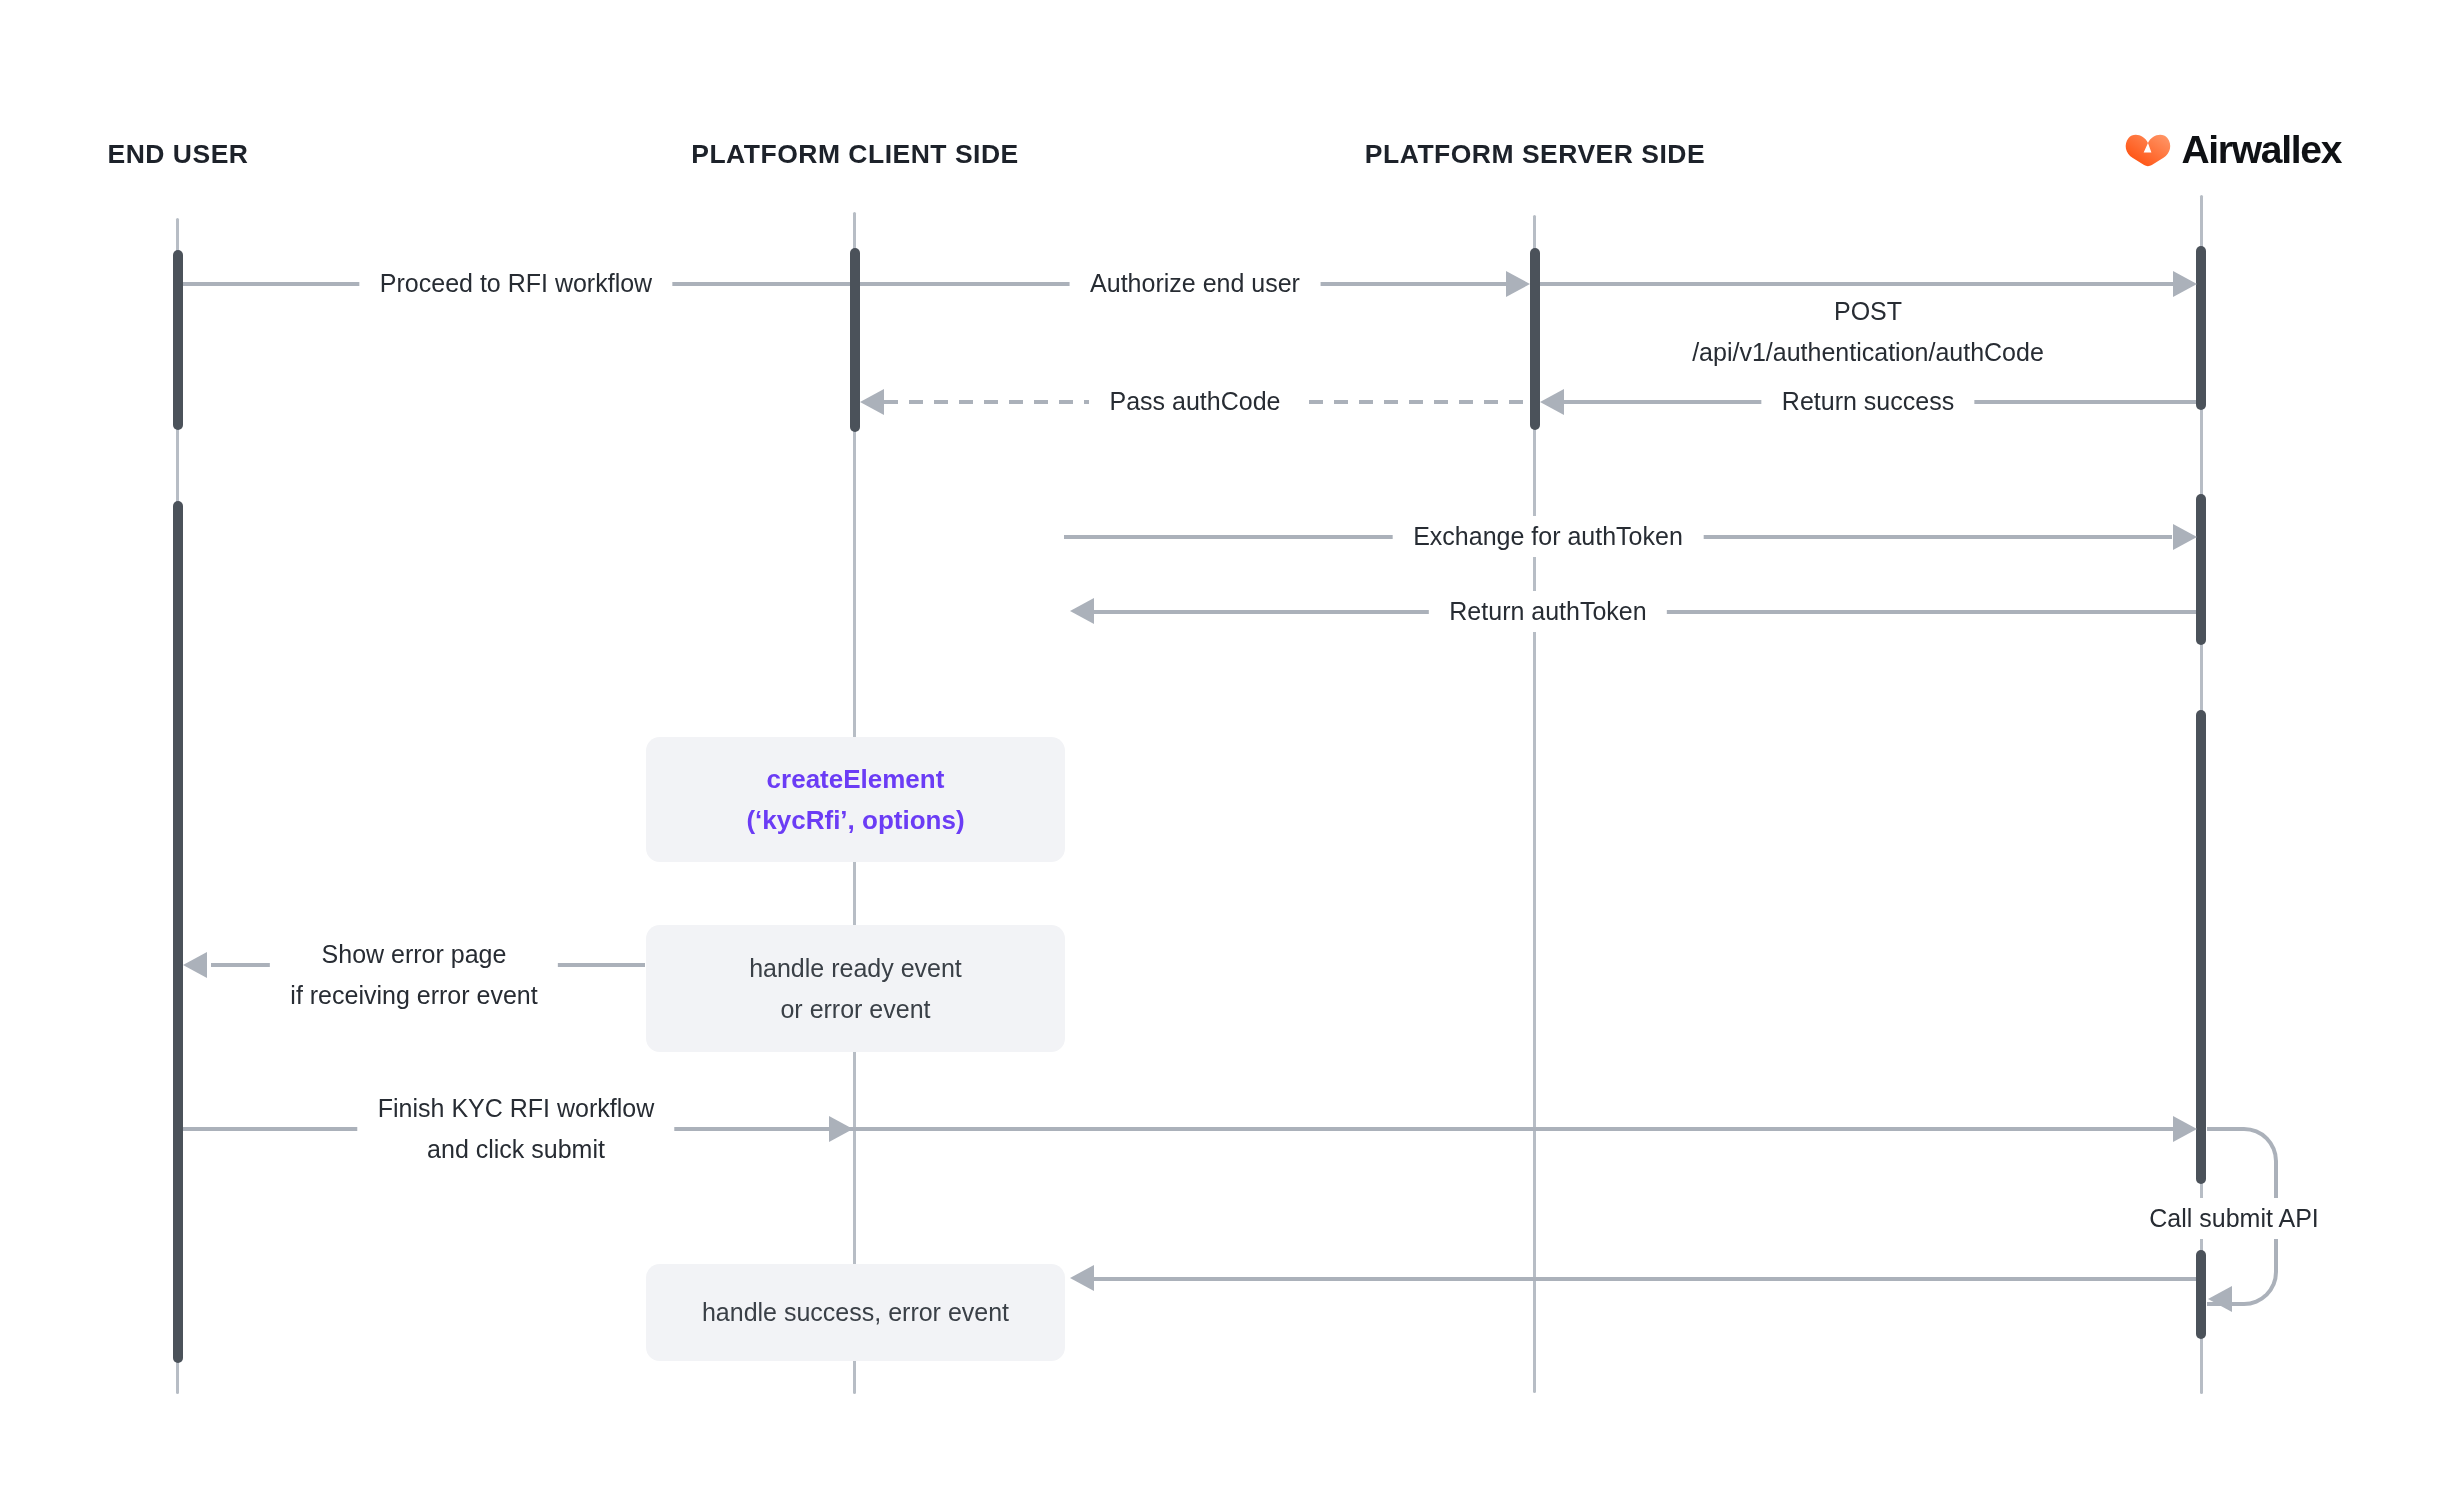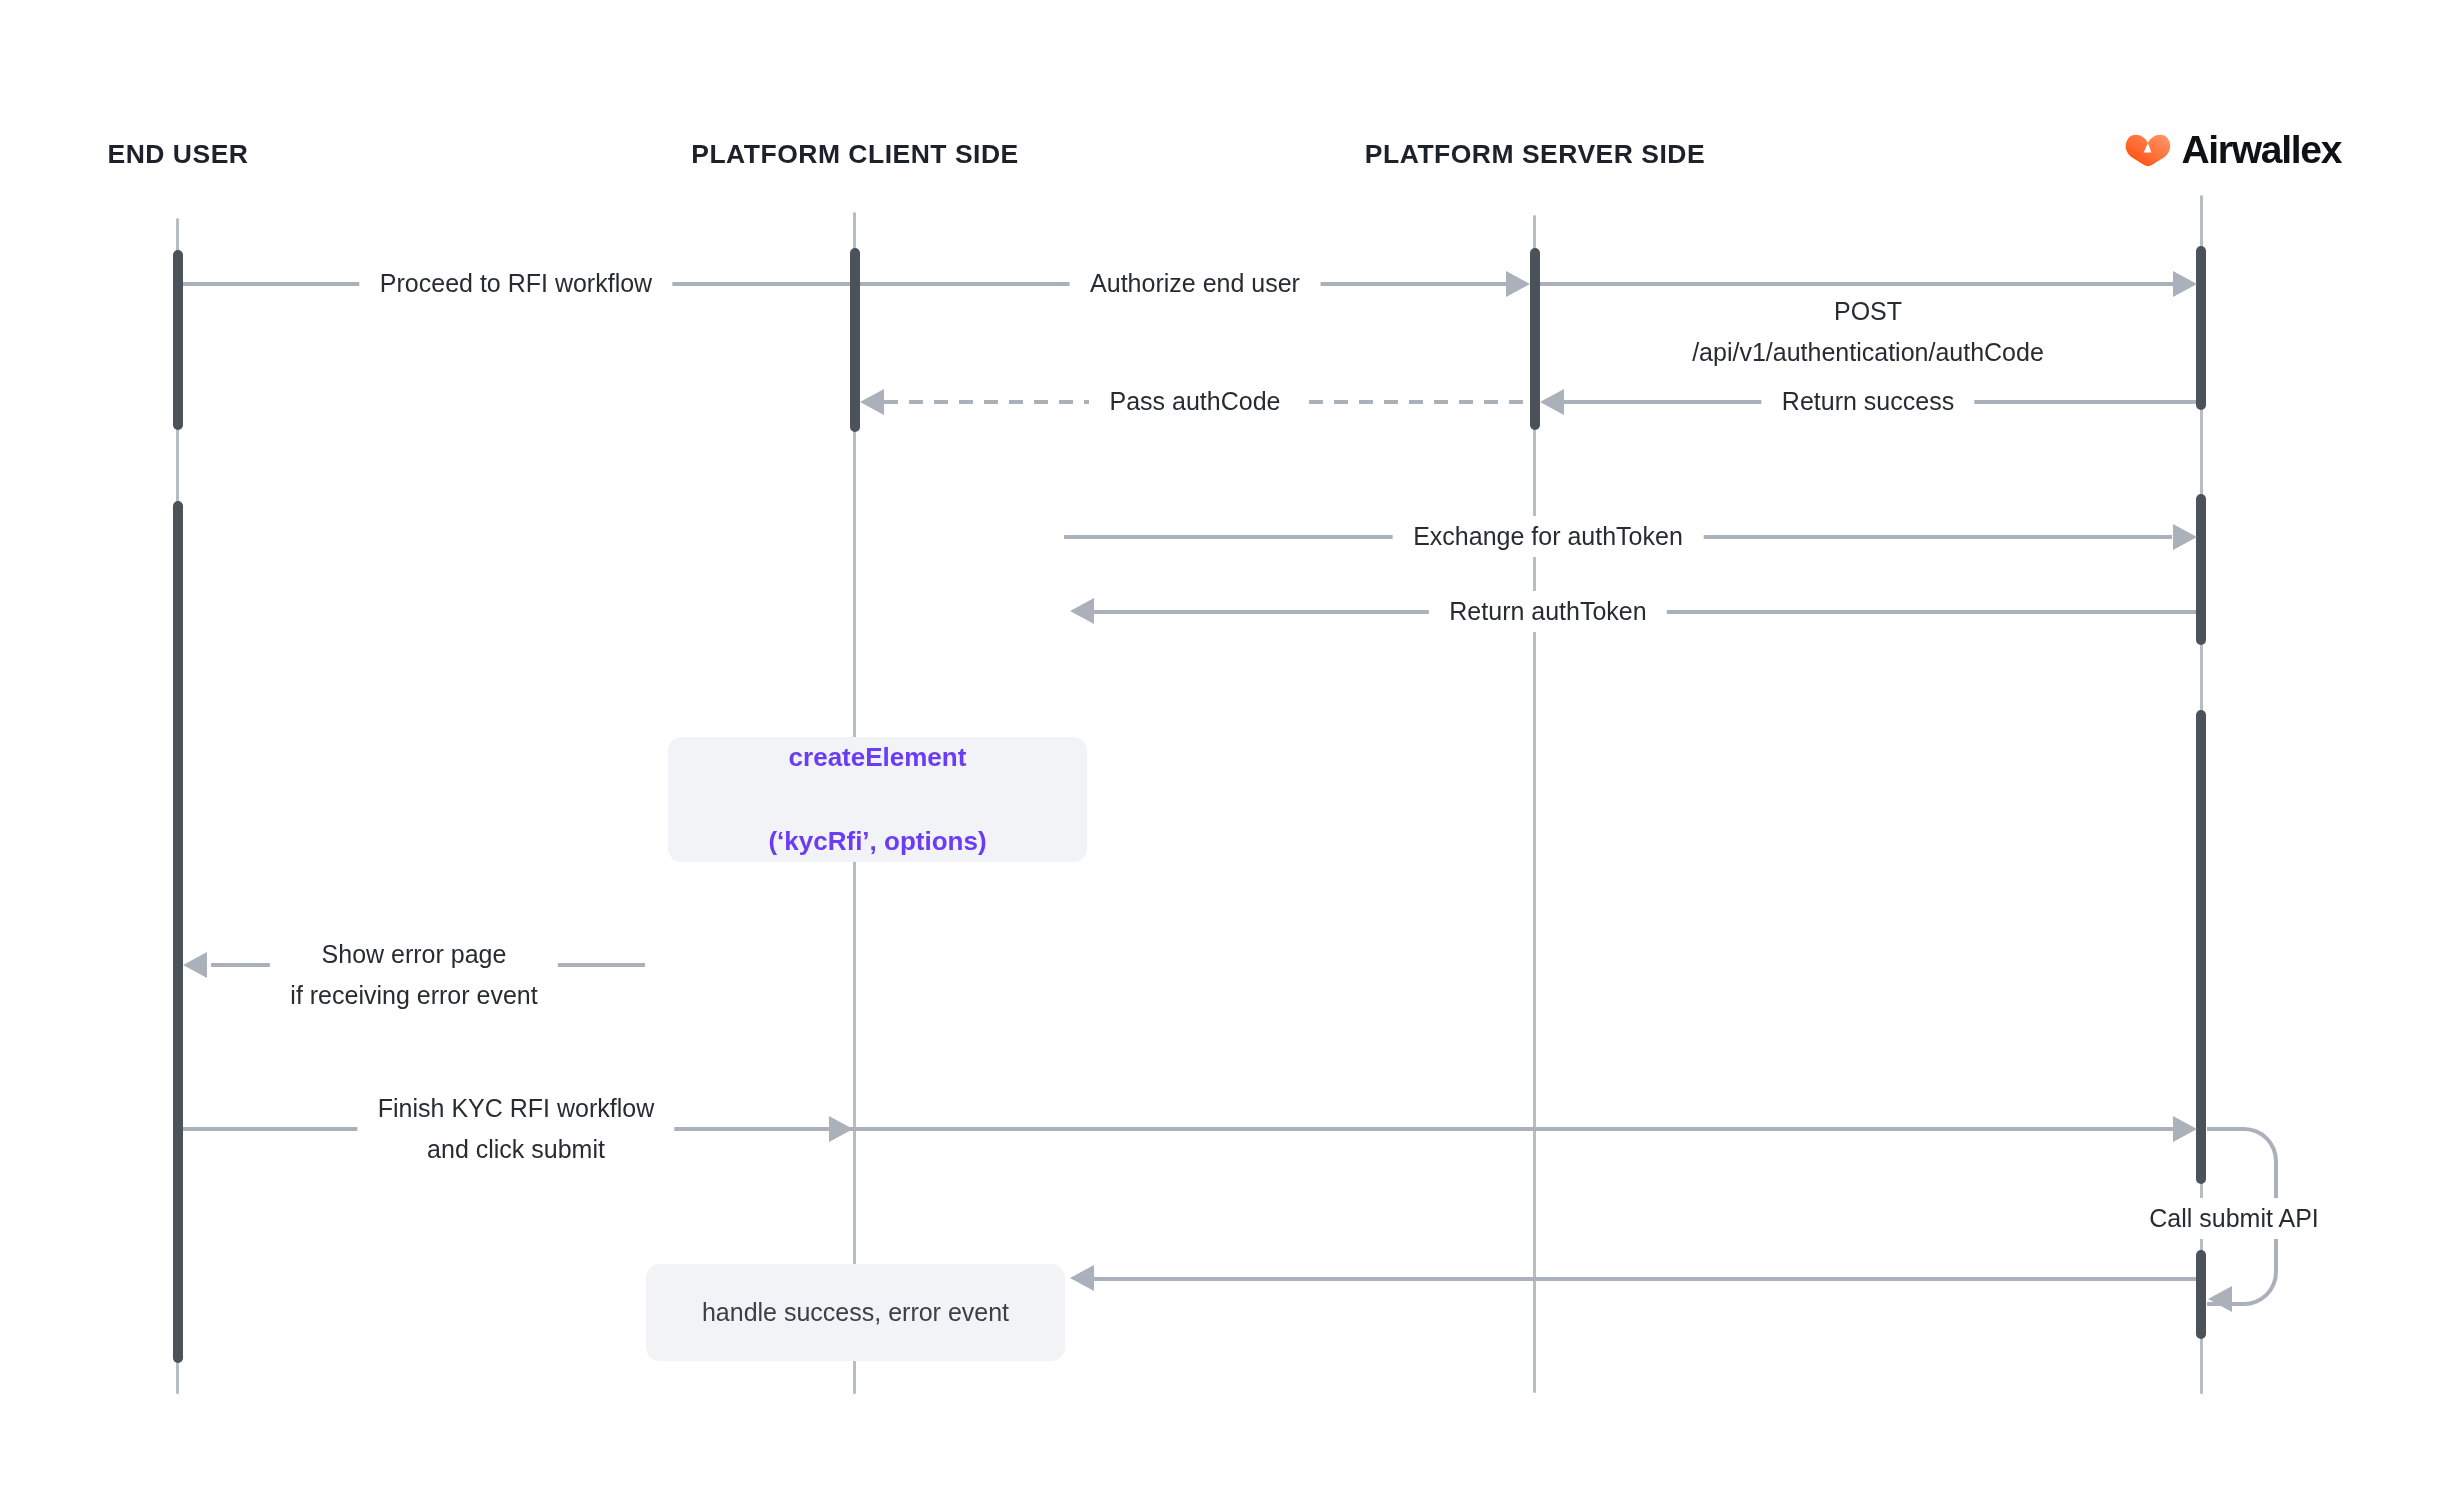--- a/index.html
+++ b/index.html
@@ -101,25 +101,29 @@
 
   <div class="hline" style="left:1064px;top:535px;width:1108px;"></div>
   <div class="arr-r" style="left:2173px;top:524px;"></div>
   <div class="msg" style="left:1548px;top:516px;text-align:right;">Exchange for authToken</div>
 
   <div class="hline" style="left:1094px;top:610px;width:1103px;"></div>
   <div class="arr-l" style="left:1070px;top:598px;"></div>
   <div class="msg" style="left:1548px;top:591px;">Return authToken</div>
 
 
-  <div class="sbox accent" style="left:668px;top:737px;width:419px;height:125px;justify-content:space-between;">
+  <div class="sbox accent" style="left:646px;top:737px;width:419px;height:125px;">
     <div>createElement</div>
     <div>(‘kycRfi’, options)</div>
   </div>
 
+  <div class="sbox" style="left:646px;top:925px;width:419px;height:127px;">
+    <div>handle ready event</div>
+    <div>or error event</div>
+  </div>
 
   <div class="sbox" style="left:646px;top:1264px;width:419px;height:97px;">
     <div>handle success, error event</div>
   </div>
 
   <div class="hline" style="left:211px;top:963px;width:434px;"></div>
   <div class="arr-l" style="left:183px;top:952px;"></div>
   <div class="msg" style="left:414px;top:934px;">
     <div>Show error page</div>
     <div>if receiving error event</div>

